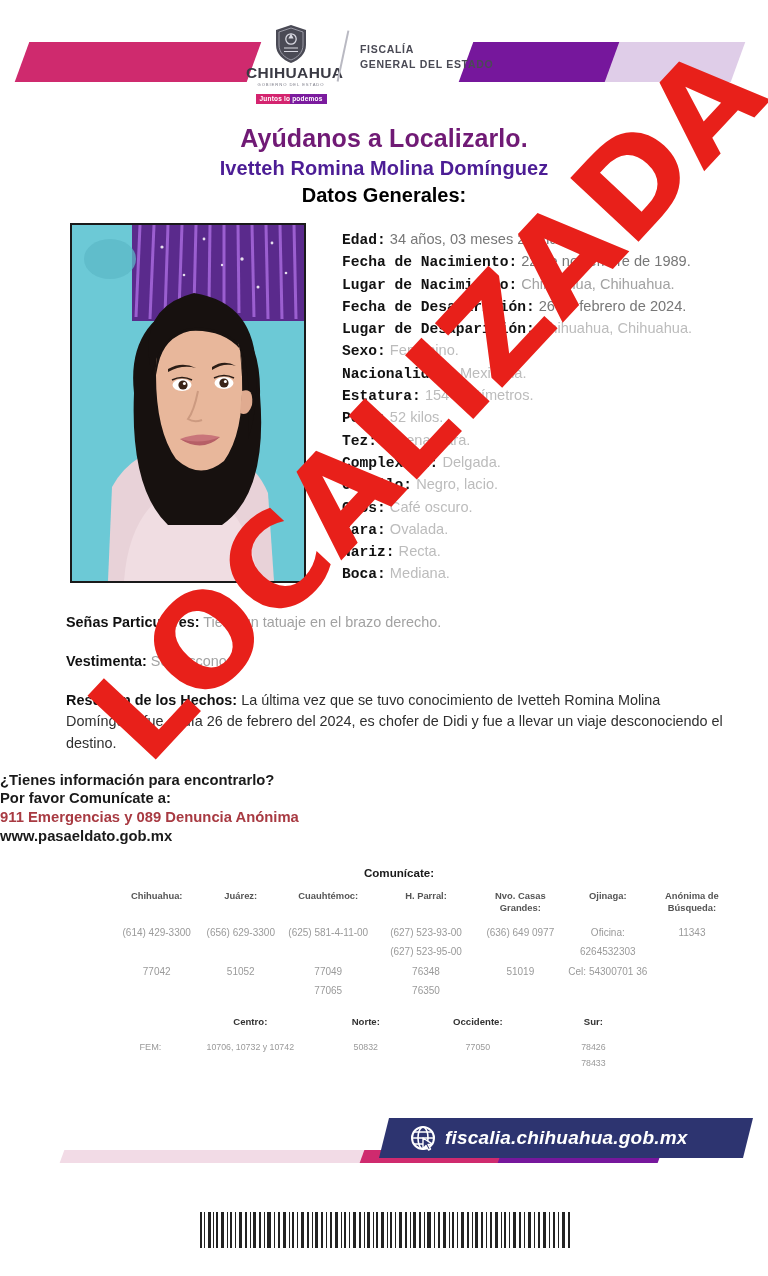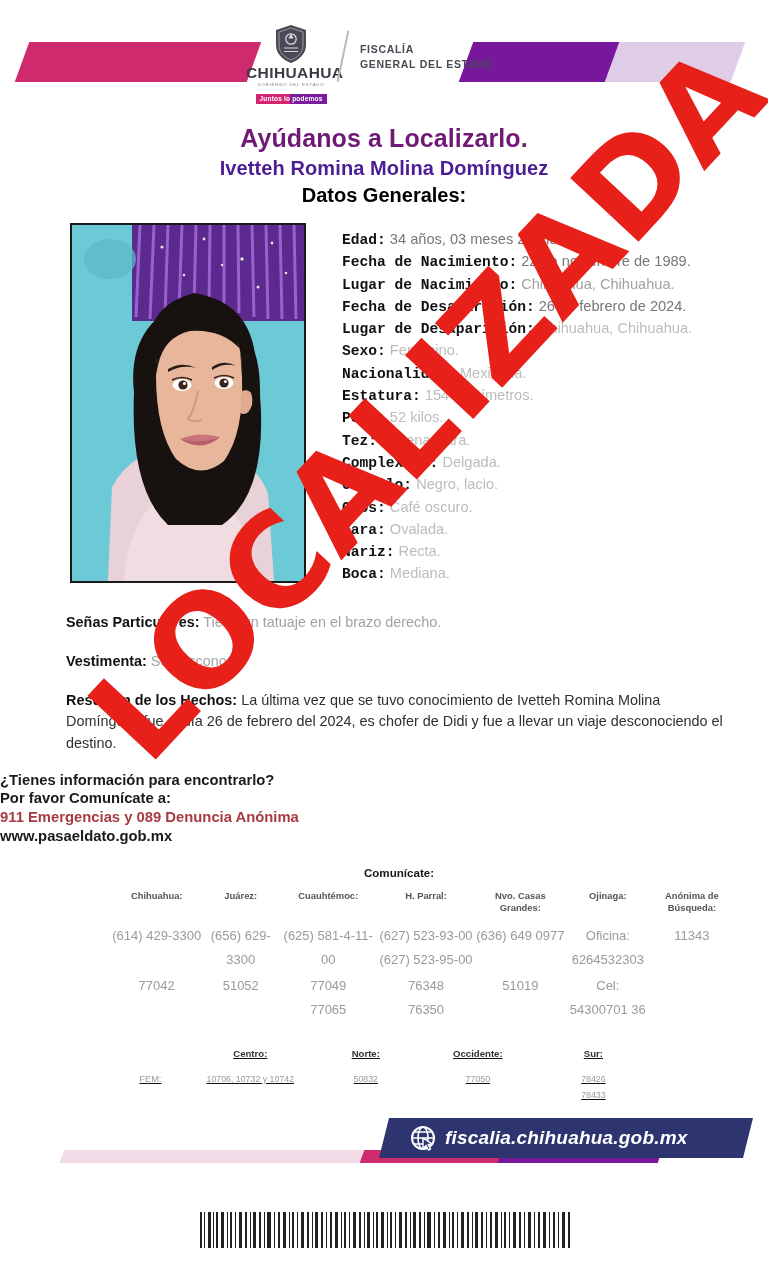--- a/index.html
+++ b/index.html
@@ -242,32 +242,32 @@
   .ptable th {
     font-size: 9.4px;
     font-weight: bold;
     color: #555;
     text-align: center;
     padding-bottom: 9px;
     vertical-align: top;
     line-height: 1.28;
   }
   .ptable td {
-    font-size: 13px;
+    font-size: 10px;
     color: #9a9a9a;
     text-align: center;
     vertical-align: top;
     line-height: 1.85;
   }
   .ptable td.first-label {
     font-size: 9.2px;
     color: #9a9a9a;
     font-weight: normal;
   }
-  .ptable2 { margin-top: 24px; text-decoration: underline; }
+  .ptable2 { margin-top: 14px; }
   .ptable2 th { font-size: 9.6px; color: #333; }
   .ptable2 td { font-size: 8.8px; }
 
   
   .footer {
     position: absolute;
     left: 0;
     bottom: 0;
     width: 768px;
     height: 136px;

